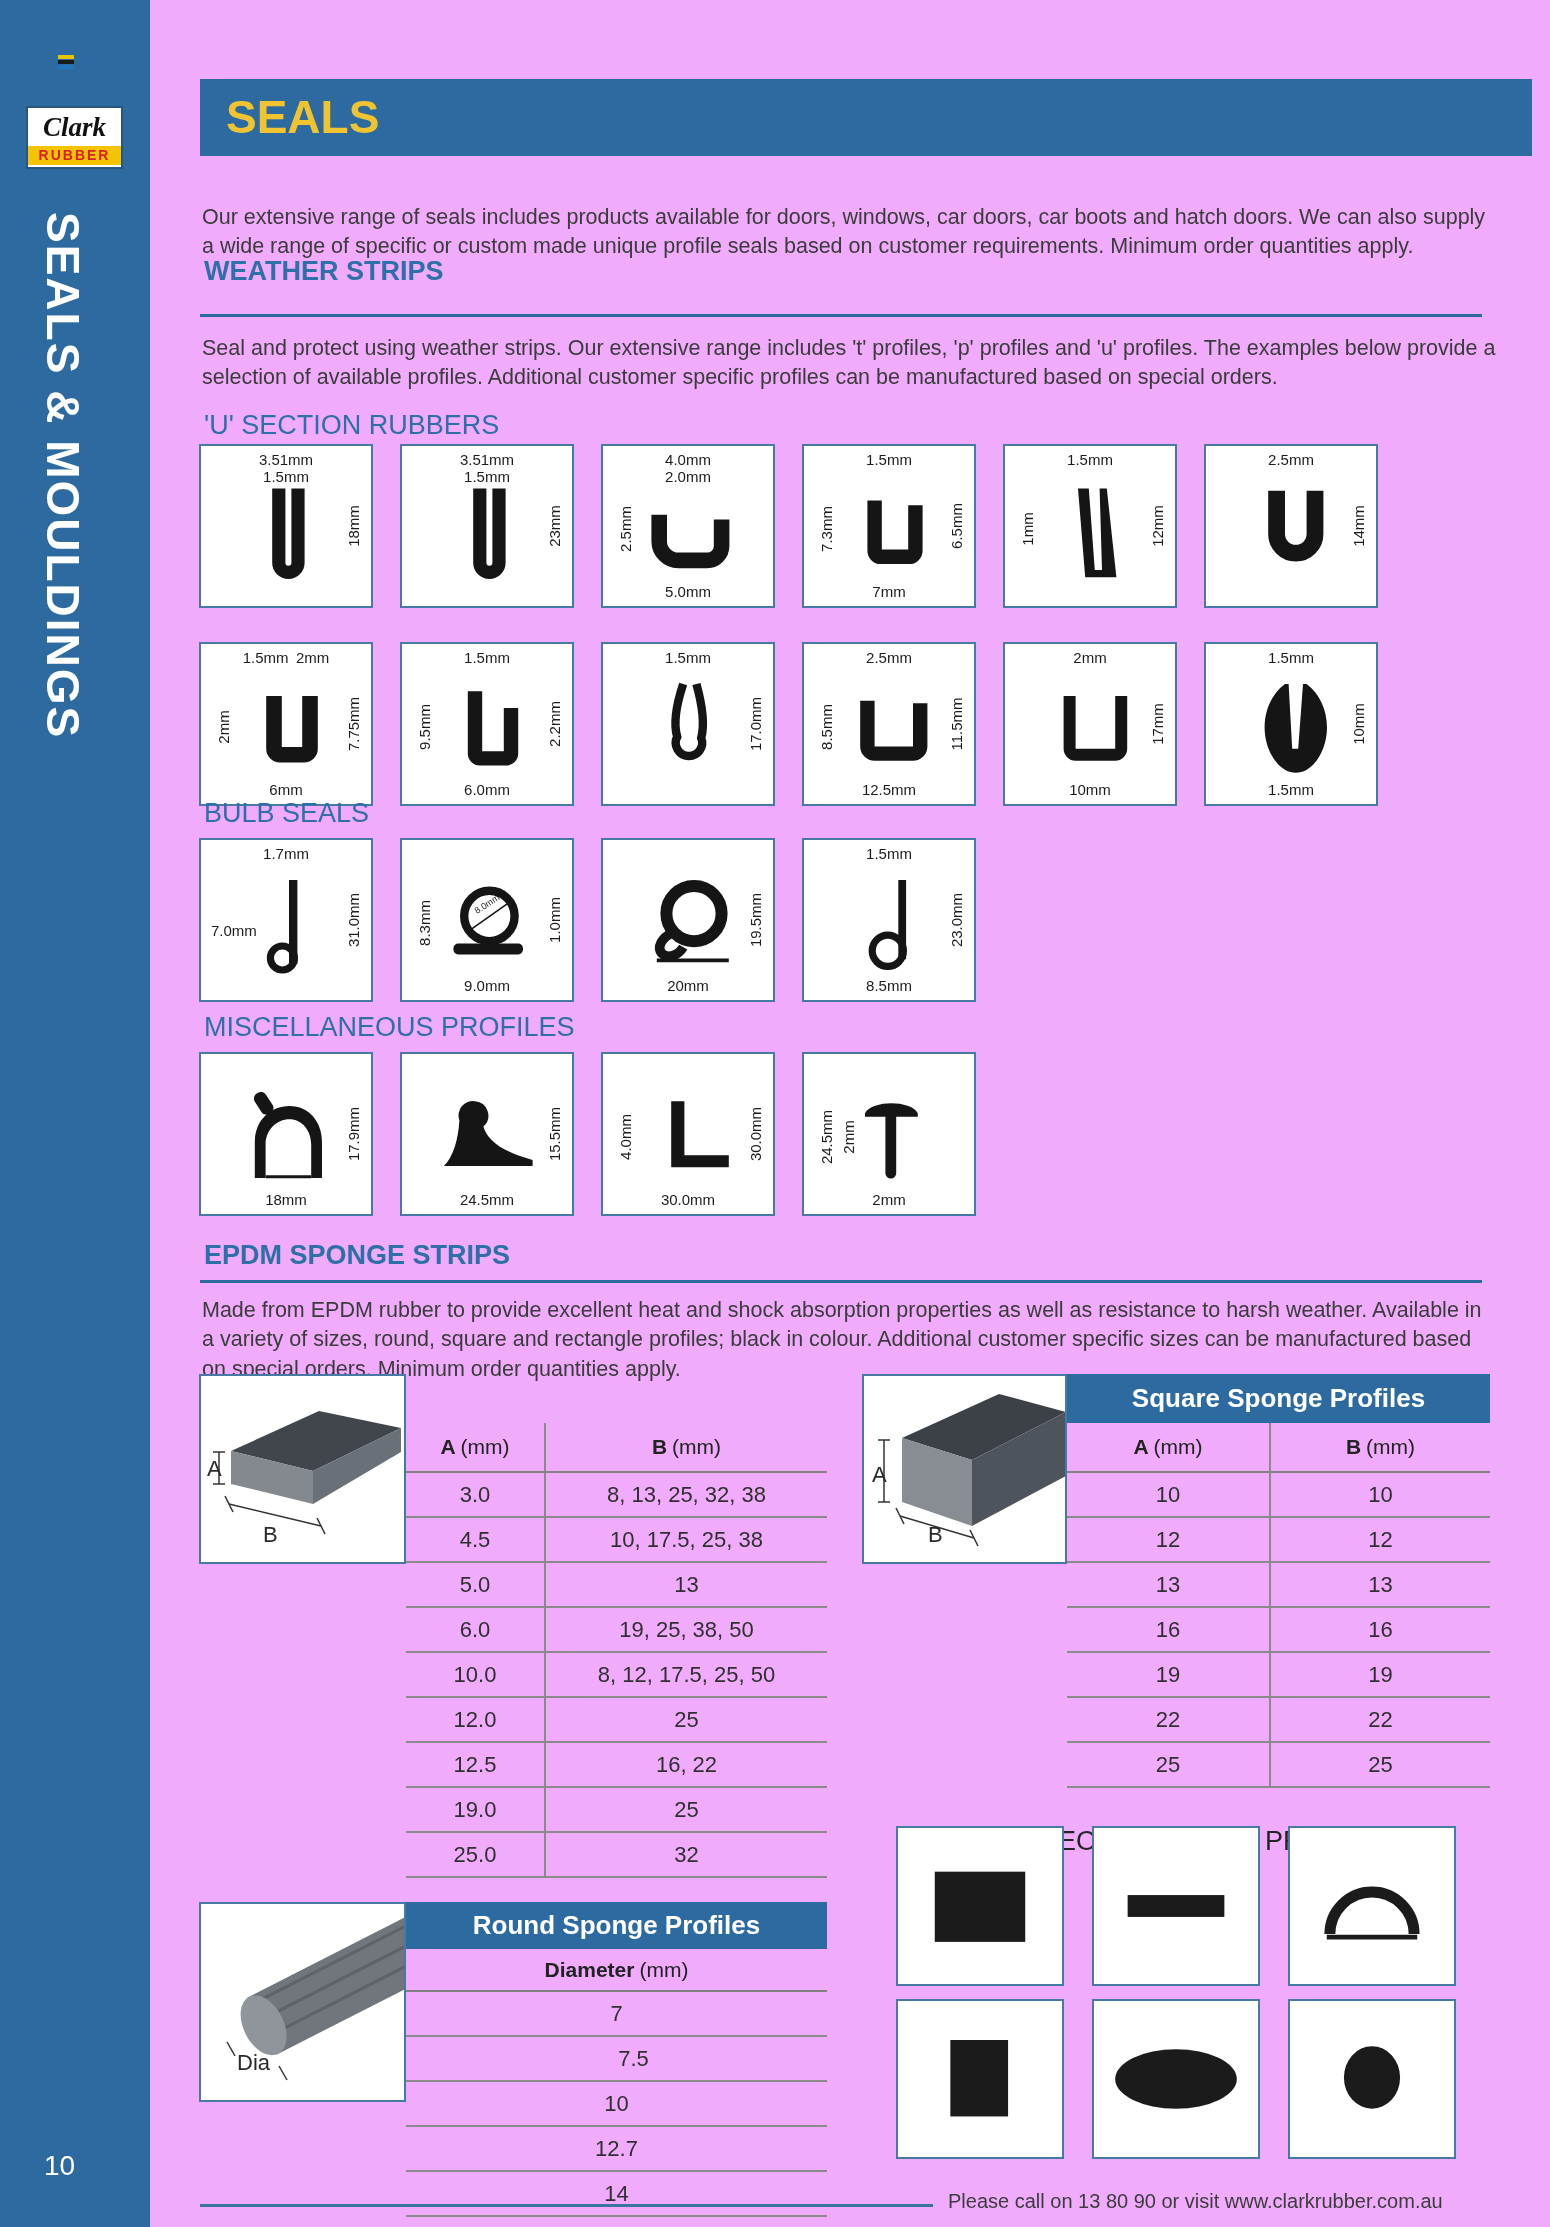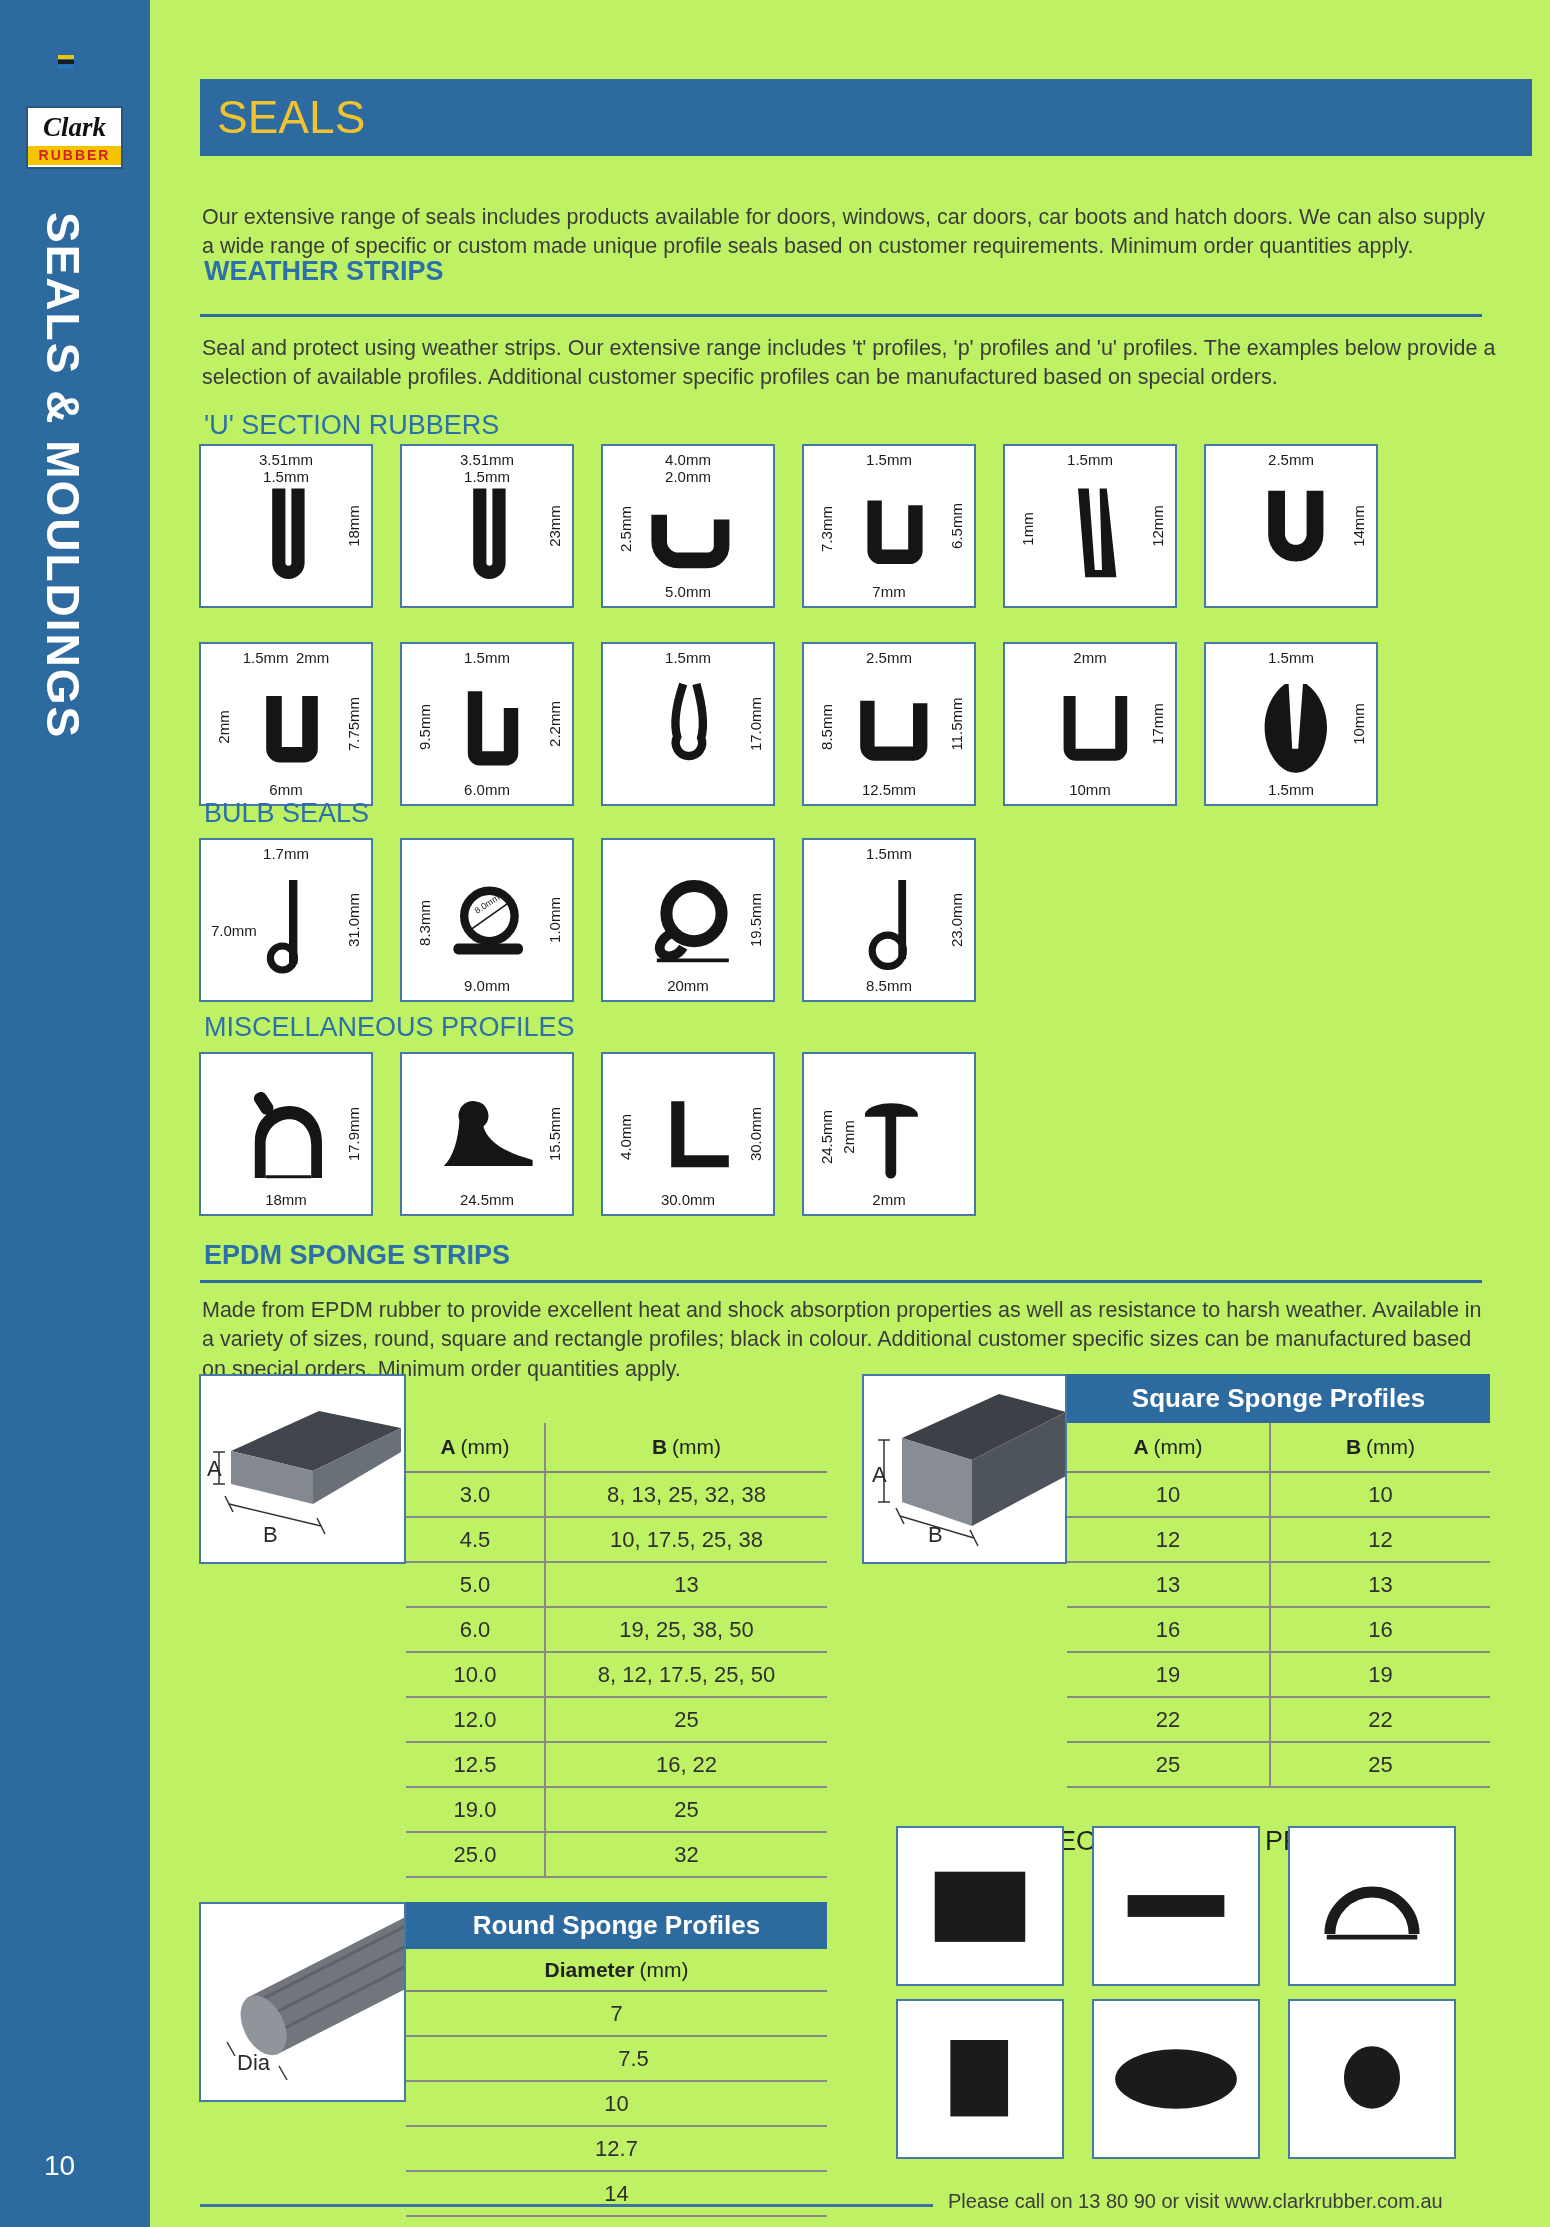--- a/index.html
+++ b/index.html
@@ -1,33 +1,33 @@
 <!DOCTYPE html>
 <html><head>
 <meta charset="utf-8">
 <style>
   html,body{margin:0;padding:0;background:#ffffff;}
-  #page{position:relative;width:1550px;height:2227px;background:#bef264;overflow:hidden;
+  #page{position:relative;width:1550px;height:2227px;background:#f0abfc;overflow:hidden;
         font-family:"Liberation Sans",sans-serif;color:#333;}
   
   .sidebar{position:absolute;left:0;top:0;width:150px;height:2227px;background:#2d6a9f;}
   .regmark{position:absolute;left:58px;top:55px;width:16px;height:14px;}
   .regmark div{height:4px;margin-bottom:1px;}
   .logo{position:absolute;left:26px;top:106px;width:97px;height:63px;background:#fff;
         border:2px solid #24567f;box-sizing:border-box;text-align:center;}
   .logo-top{font-family:"Liberation Serif",serif;font-style:italic;font-weight:bold;
         font-size:27px;color:#111;line-height:38px;}
   .logo-bottom{background:#f5c400;color:#d42027;font-weight:bold;font-size:14px;
         letter-spacing:2px;line-height:19px;}
   .vtitle{position:absolute;left:36px;top:212px;writing-mode:vertical-rl;
         font-size:46px;font-weight:bold;color:#fff;letter-spacing:2px;white-space:nowrap;}
   .pagenum{position:absolute;left:44px;top:2150px;color:#fff;font-size:28px;}
   
   .hbar{position:absolute;left:200px;top:79px;width:1332px;height:77px;background:#2d6a9f;}
-  .htitle{padding-left:17px;line-height:77px;font-size:46px;font-weight:normal;color:#f0c430;}
+  .htitle{padding-left:26px;line-height:77px;font-size:46px;font-weight:bold;color:#f0c430;}
   .para{position:absolute;font-size:21.5px;line-height:1.37;color:#3b3b3b;}
   .sechd{position:absolute;font-size:27px;color:#2d6fa8;}
   .bold{font-weight:bold;}
   .rule{position:absolute;height:3px;background:#2d6a9f;}
   
   .prow{position:absolute;left:199px;display:flex;gap:27px;}
   .pbox{position:relative;width:174px;height:164px;background:#fff;
         border:2.5px solid #4779a6;box-sizing:border-box;}
   .pshape{position:absolute;left:50%;top:55%;width:120px;height:120px;
         transform:translate(-50%,-50%);}

